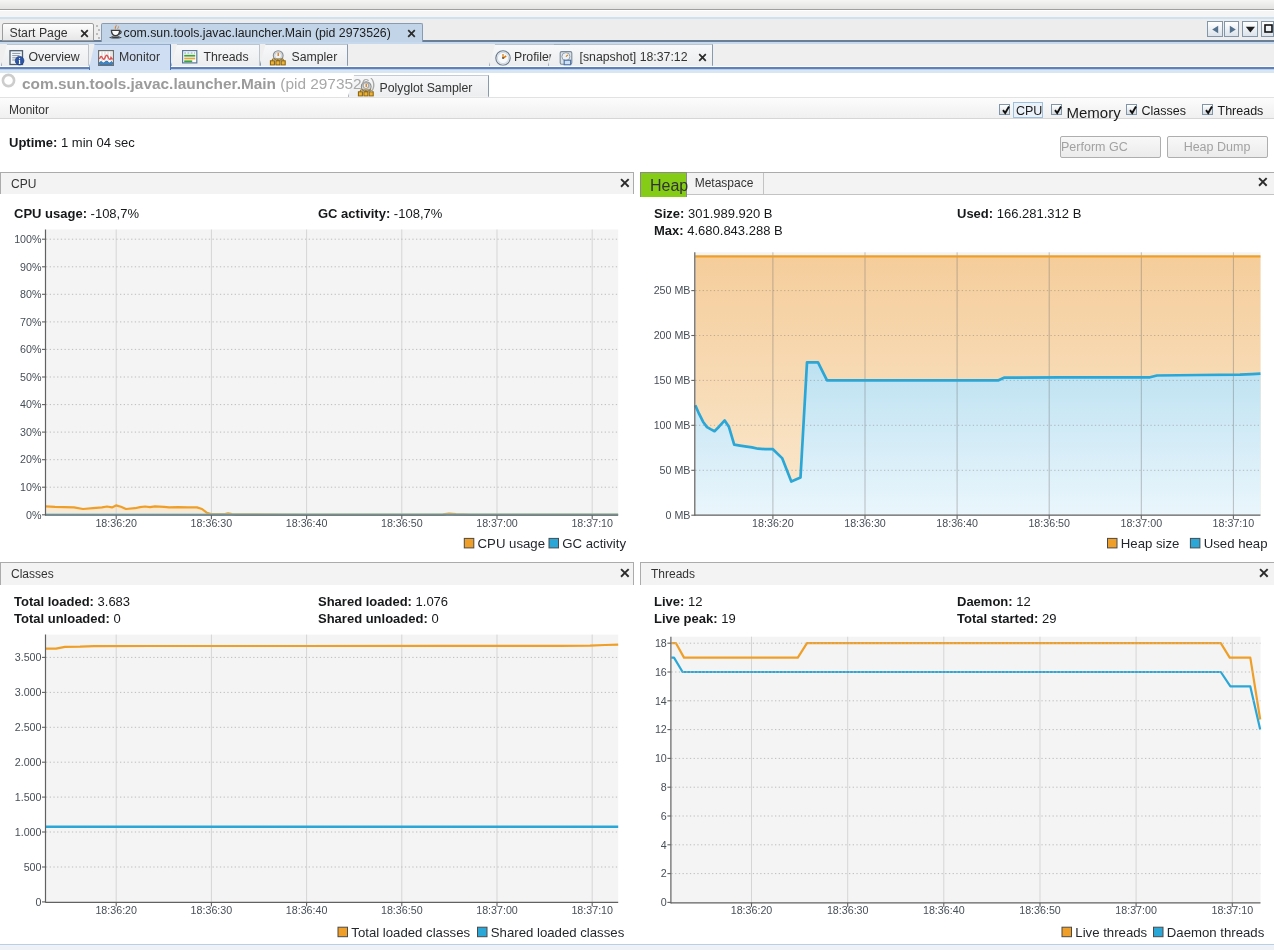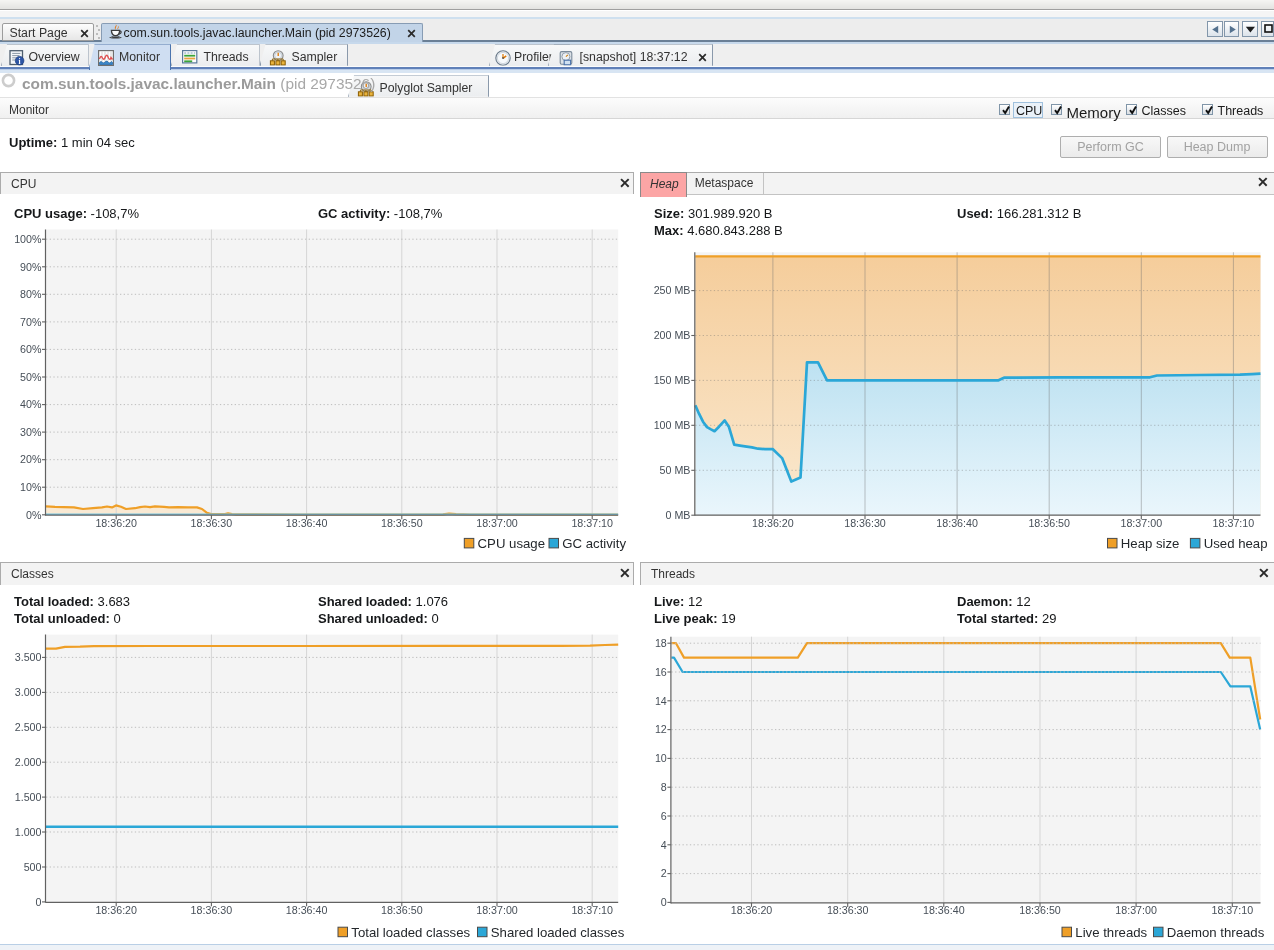--- a/index.html
+++ b/index.html
@@ -191,33 +191,33 @@
     <path d="M2 5.2 L4.2 8 L8 1.5" fill="none" stroke="#111" stroke-width="1.9"></path>
   </svg>
 <div class="abs" style="left:1141.5px;top:103.5px;font-size:12.5px;color:#1b1b1b;">Classes</div>
 <div class="abs" style="left:1202px;top:104.3px;width:11px;height:11px;background:linear-gradient(#ffffff,#d8dde2);border:1px solid #8095a8;"></div>
 <svg class="abs" style="left:1203.5px;top:104.5px;" width="10" height="11">
     <path d="M2 5.2 L4.2 8 L8 1.5" fill="none" stroke="#111" stroke-width="1.9"></path>
   </svg>
 <div class="abs" style="left:1217.5px;top:103.5px;font-size:12.5px;color:#1b1b1b;">Threads</div>
 
 <div class="stats" style="left:9px;top:135px;"><b>Uptime:</b> 1 min 04 sec</div>
-<div class="abs" style="left:1060px;top:135.5px;width:101px;height:22px;background:linear-gradient(#f8f8f8,#ebebeb);border:1px solid #aeaeae;border-radius:2px;text-align:center;font-size:12.5px;color:#a2a2a2;line-height:20px;">Perform GC</div>
+<div class="abs" style="left:1060px;top:135.5px;width:101px;height:22px;background:linear-gradient(#f8f8f8,#ebebeb);border:1px solid #aeaeae;border-radius:2px;font-size:12.5px;color:#a2a2a2;line-height:20px;">Perform GC</div>
 <div class="abs" style="left:1166.5px;top:135.5px;width:101px;height:22px;background:linear-gradient(#f8f8f8,#ebebeb);border:1px solid #aeaeae;border-radius:2px;text-align:center;font-size:12.5px;color:#a2a2a2;line-height:20px;">Heap Dump</div>
 
 <div class="phead" style="left:0;top:172px;width:633.5px;height:22.3px;">
   <span class="t">CPU</span>
     <span class="x" style="left:618px;">✕</span>
 </div>
 <div class="stats" style="left:14px;top:206px;"><b>CPU usage:</b> -108,7%</div>
 <div class="stats" style="left:318px;top:206px;"><b>GC activity:</b> -108,7%</div>
 
 <div class="abs" style="left:640px;top:172px;width:634px;height:22.3px;background:#f3f3f3;border-top:1px solid #ababab;"></div>
 <div class="abs" style="left:640px;top:193.6px;width:634px;height:1px;background:#c3c3c3;"></div>
-<div class="abs" style="left:640px;top:172px;width:46.5px;height:24.5px;background:#fca5a5;border:1px solid #8a8a8a;border-bottom:none;font-size:12px;color:#333;font-style:italic;">
+<div class="abs" style="left:640px;top:172px;width:46.5px;height:24.5px;background:#84cc16;border:1px solid #8a8a8a;border-bottom:none;font-size:16px;color:#333;">
     <span style="position:absolute;left:9px;top:4px;">Heap</span>
   </div>
 <div class="abs" style="left:694.7px;top:176px;font-size:12px;color:#333;">Metaspace</div>
 <div class="abs" style="left:763px;top:173px;width:1px;height:20.6px;background:#c3c3c3;"></div>
 <div class="abs" style="left:1257px;top:174px;font-size:14px;font-weight:bold;color:#2b2b2b;">✕</div>
 <div class="stats" style="left:654px;top:206px;"><b>Size:</b> 301.989.920 B</div>
 <div class="stats" style="left:957px;top:206px;"><b>Used:</b> 166.281.312 B</div>
 <div class="stats" style="left:654px;top:222.8px;"><b>Max:</b> 4.680.843.288 B</div>
 
 <div class="phead" style="left:0;top:562.3px;width:633.5px;height:22.3px;">

